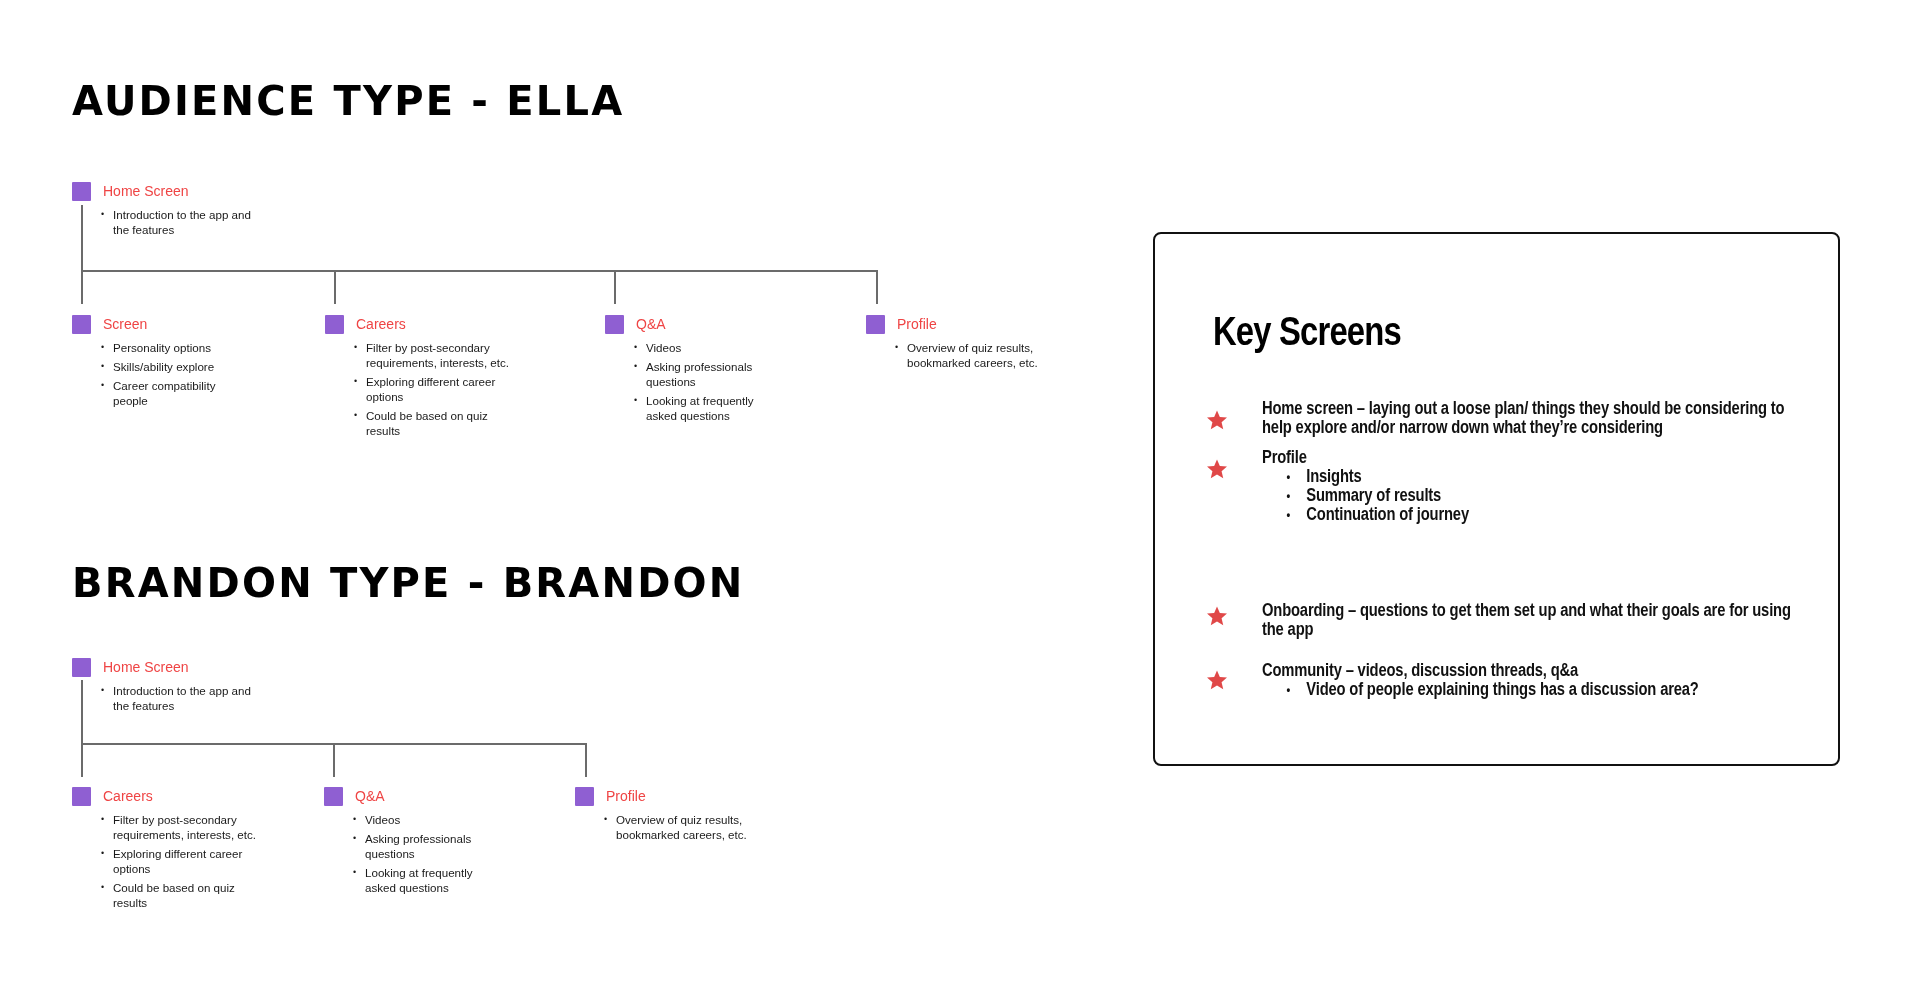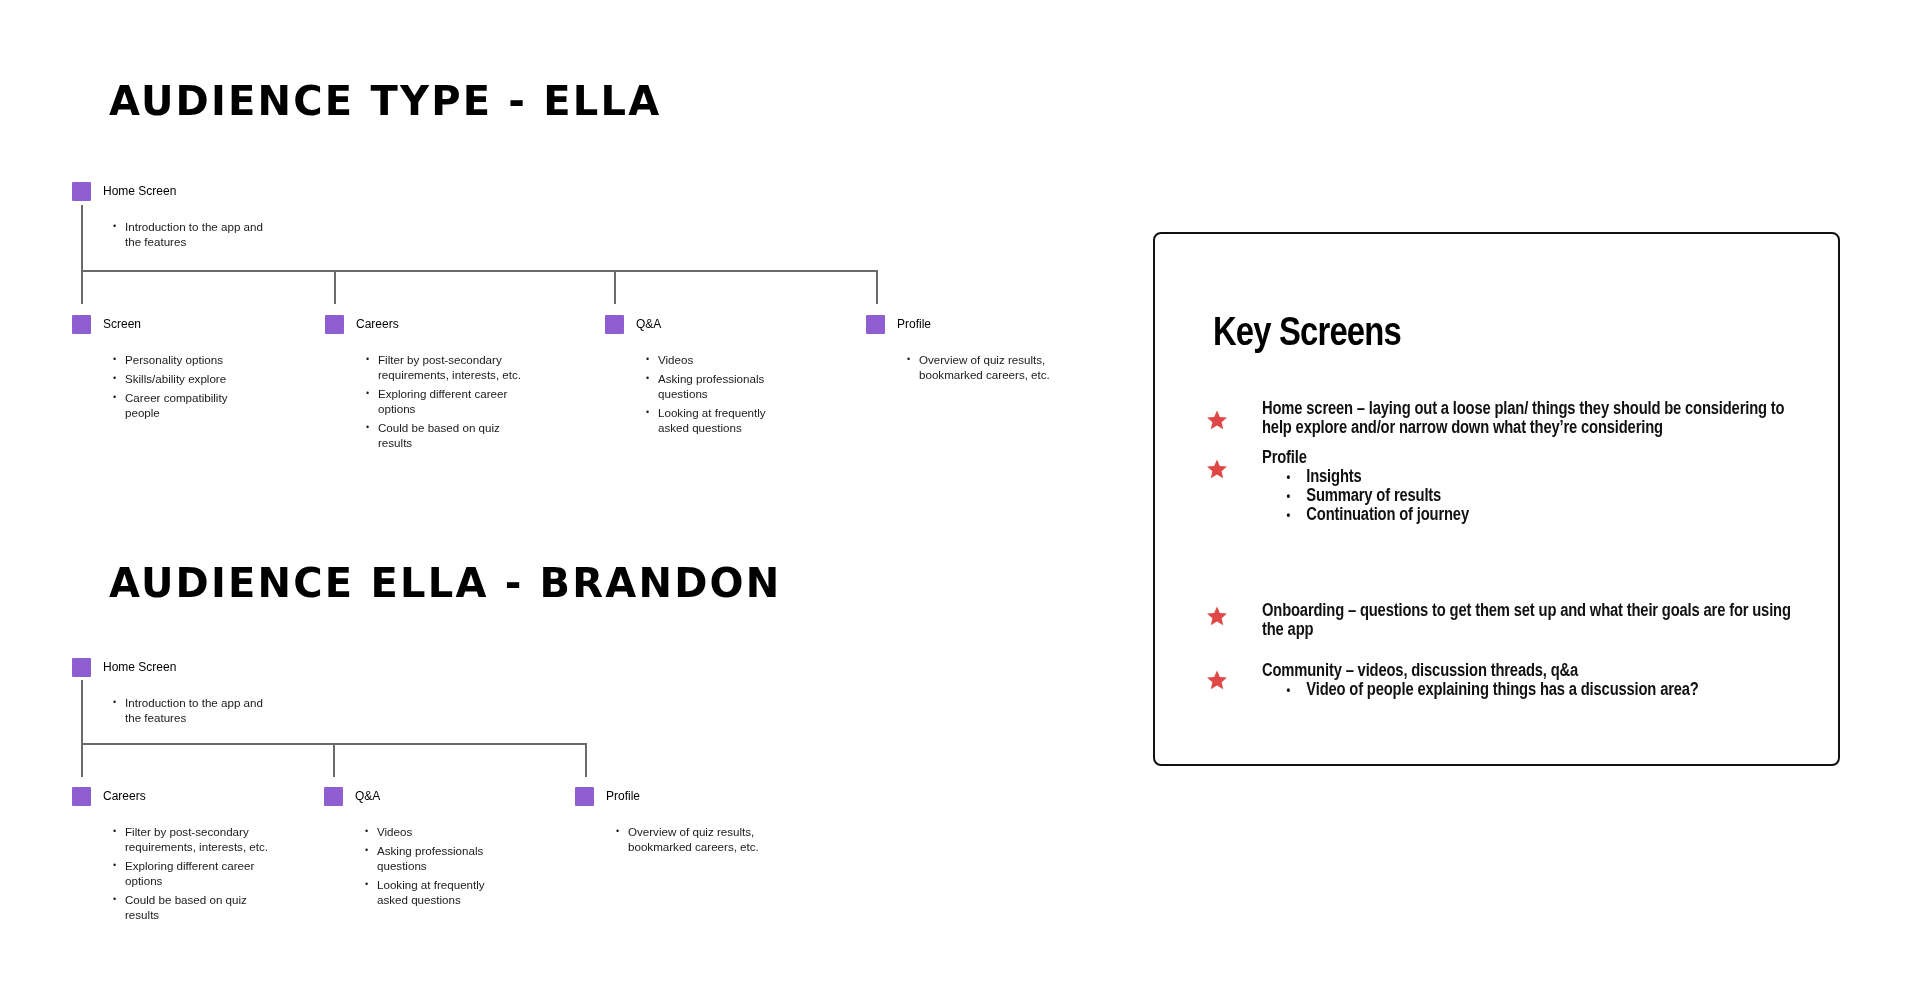--- a/index.html
+++ b/index.html
@@ -1,25 +1,25 @@
 <!DOCTYPE html>
 <html><head>
 <meta charset="utf-8">
 <style>
   html, body { margin:0; padding:0; }
   body { width:1920px; height:1000px; background:#ffffff; position:relative; overflow:hidden;
          font-family:"Liberation Sans", sans-serif; color:#111; }
   .title { position:absolute; left:72px; font-family:"DejaVu Sans", sans-serif; font-weight:bold;
-           font-size:40px; letter-spacing:2.2px; color:#000; line-height:1; white-space:nowrap;margin-left:37px; }
+           font-size:40px; letter-spacing:2.2px; color:#000; line-height:1; white-space:nowrap; }
   .hline { position:absolute; height:2px; background:#6b6b6b; }
   .vline { position:absolute; width:2px; background:#6b6b6b; }
   .node { position:absolute; }
   .sq { position:absolute; left:0; top:0; width:19px; height:19px; border-radius:1px; }
-  .node-label { position:absolute; left:31px; top:1px; font-size:12px; color:#000000; white-space:nowrap; line-height:17px; }
-  .bullets { position:absolute; left:29px; top:25px; margin:12px; padding:0; list-style:none; font-size:11.6px; line-height:15px; color:#1a1a1a; }
+  .node-label { position:absolute; left:31px; top:1px; font-size:14px; color:#ef4444; white-space:nowrap; line-height:17px; }
+  .bullets { position:absolute; left:29px; top:25px; margin:0; padding:0; list-style:none; font-size:11.6px; line-height:15px; color:#1a1a1a; }
   .bullets li { position:relative; padding-left:12px; margin-bottom:4px; }
   .bullets li::before { content:"•"; position:absolute; left:0; top:0; font-size:9px; }
   .box { position:absolute; left:1153px; top:232px; width:687px; height:534px; border:2px solid #111;
          border-radius:8px; box-sizing:border-box; }
   .ks-title { position:absolute; left:1213px; top:311px; font-family:"Liberation Sans", sans-serif; font-weight:bold;
               font-size:40px; letter-spacing:-1px; transform:scaleX(0.82); transform-origin:left top; color:#000; white-space:nowrap; line-height:1; }
   .ks-item { position:absolute; left:1206px; }
   .star { position:absolute; left:0; top:3px; width:22px; height:22px; }
   .ks-text { position:absolute; left:56px; font-family:"Liberation Sans", sans-serif; font-size:18px; line-height:19px;
              color:#111; transform:scaleX(0.82); transform-origin:left top; width:660px; font-weight:bold; letter-spacing:-0.2px; }
@@ -80,21 +80,21 @@
 
   <div class="node" style="left:866px; top:315px;">
     <div class="sq" style="background: rgb(143, 95, 210);"></div>
     <div class="node-label">Profile</div>
     <ul class="bullets" style="width:170px;">
       <li>Overview of quiz results, bookmarked careers, etc.</li>
     </ul>
   </div>
 </div>
 
-<div class="title" style="top:563px;">AUDIENCE ELLA - BRANDON</div>
+<div class="title" style="top:563px;">BRANDON TYPE - BRANDON</div>
 
 <div>
   <div class="vline" style="left:81px; top:680px; height:65px;"></div>
   <div class="hline" style="left:81px; top:743px; width:506px;"></div>
   <div class="vline" style="left:81px; top:743px; height:34px;"></div>
   <div class="vline" style="left:333px; top:743px; height:34px;"></div>
   <div class="vline" style="left:585px; top:743px; height:34px;"></div>
 
   <div class="node" style="left:72px; top:658px;">
     <div class="sq" style="background: rgb(143, 95, 210);"></div>

